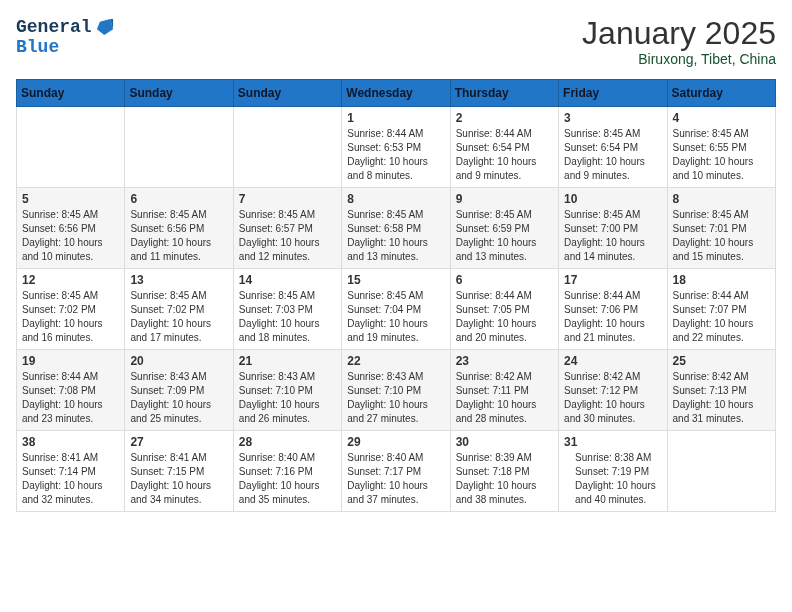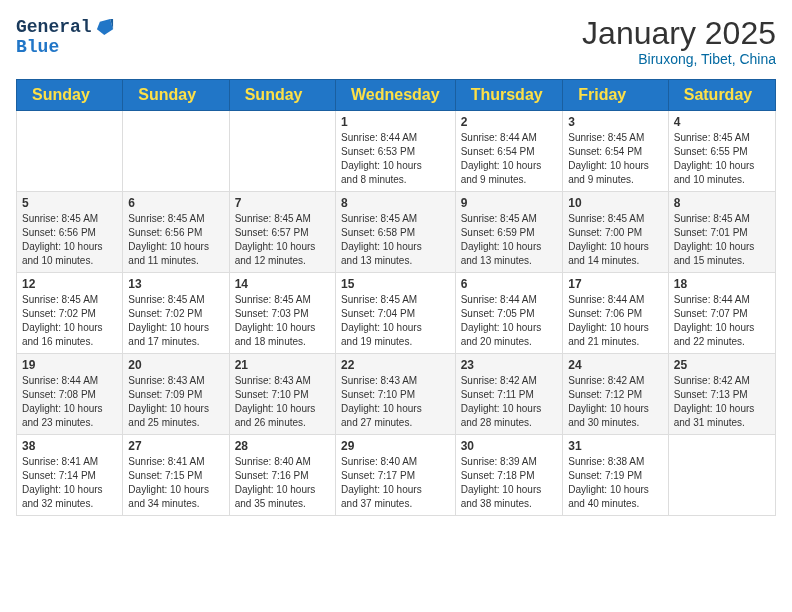--- a/index.html
+++ b/index.html
@@ -38,33 +38,33 @@
     }
     .month-title {
       font-size: 32px;
       font-weight: 300;
       color: #333;
       line-height: 1.1;
       margin-left: 48px;
     }
     .location {
       font-size: 14px;
-      color: #0369a1;
+      color: #14532d;
     }
     .calendar {
       width: 100%;
       border-collapse: collapse;
       border: 1px solid #ccc;
     }
     .calendar th {
       background: #2176c7;
-      color: #fde047;
-      font-size: 16px;
+      color: #0f172a;
+      font-size: 12px;
       font-weight: bold;
-      padding: 6px 15px;
+      padding: 6px 4px;
       text-align: left;
       border: 1px solid #1a5fa0;
     }
     .calendar td {
       vertical-align: top;
       padding: 4px 5px;
       border: 1px solid #ddd;
       width: 108px;
       min-height: 80px;
       font-size: 10px;
@@ -342,21 +342,21 @@
         </td>
         <td>
           <span class="day-number">30</span>
           <div class="day-info" style="white-space: pre-line;">Sunrise: 8:39 AM
 Sunset: 7:18 PM
 Daylight: 10 hours
 and 38 minutes.</div>
         </td>
         <td>
           <span class="day-number">31</span>
-          <div class="day-info" style="white-space: pre-line;">Sunrise: 8:38 AM
+          <div class="day-info" style="white-space: pre-line; margin-left: 11px;">Sunrise: 8:38 AM
 Sunset: 7:19 PM
 Daylight: 10 hours
 and 40 minutes.</div>
         </td>
         <td class="empty-cell"></td>
       </tr>
     </tbody>
 </table>
 
 </body></html>

